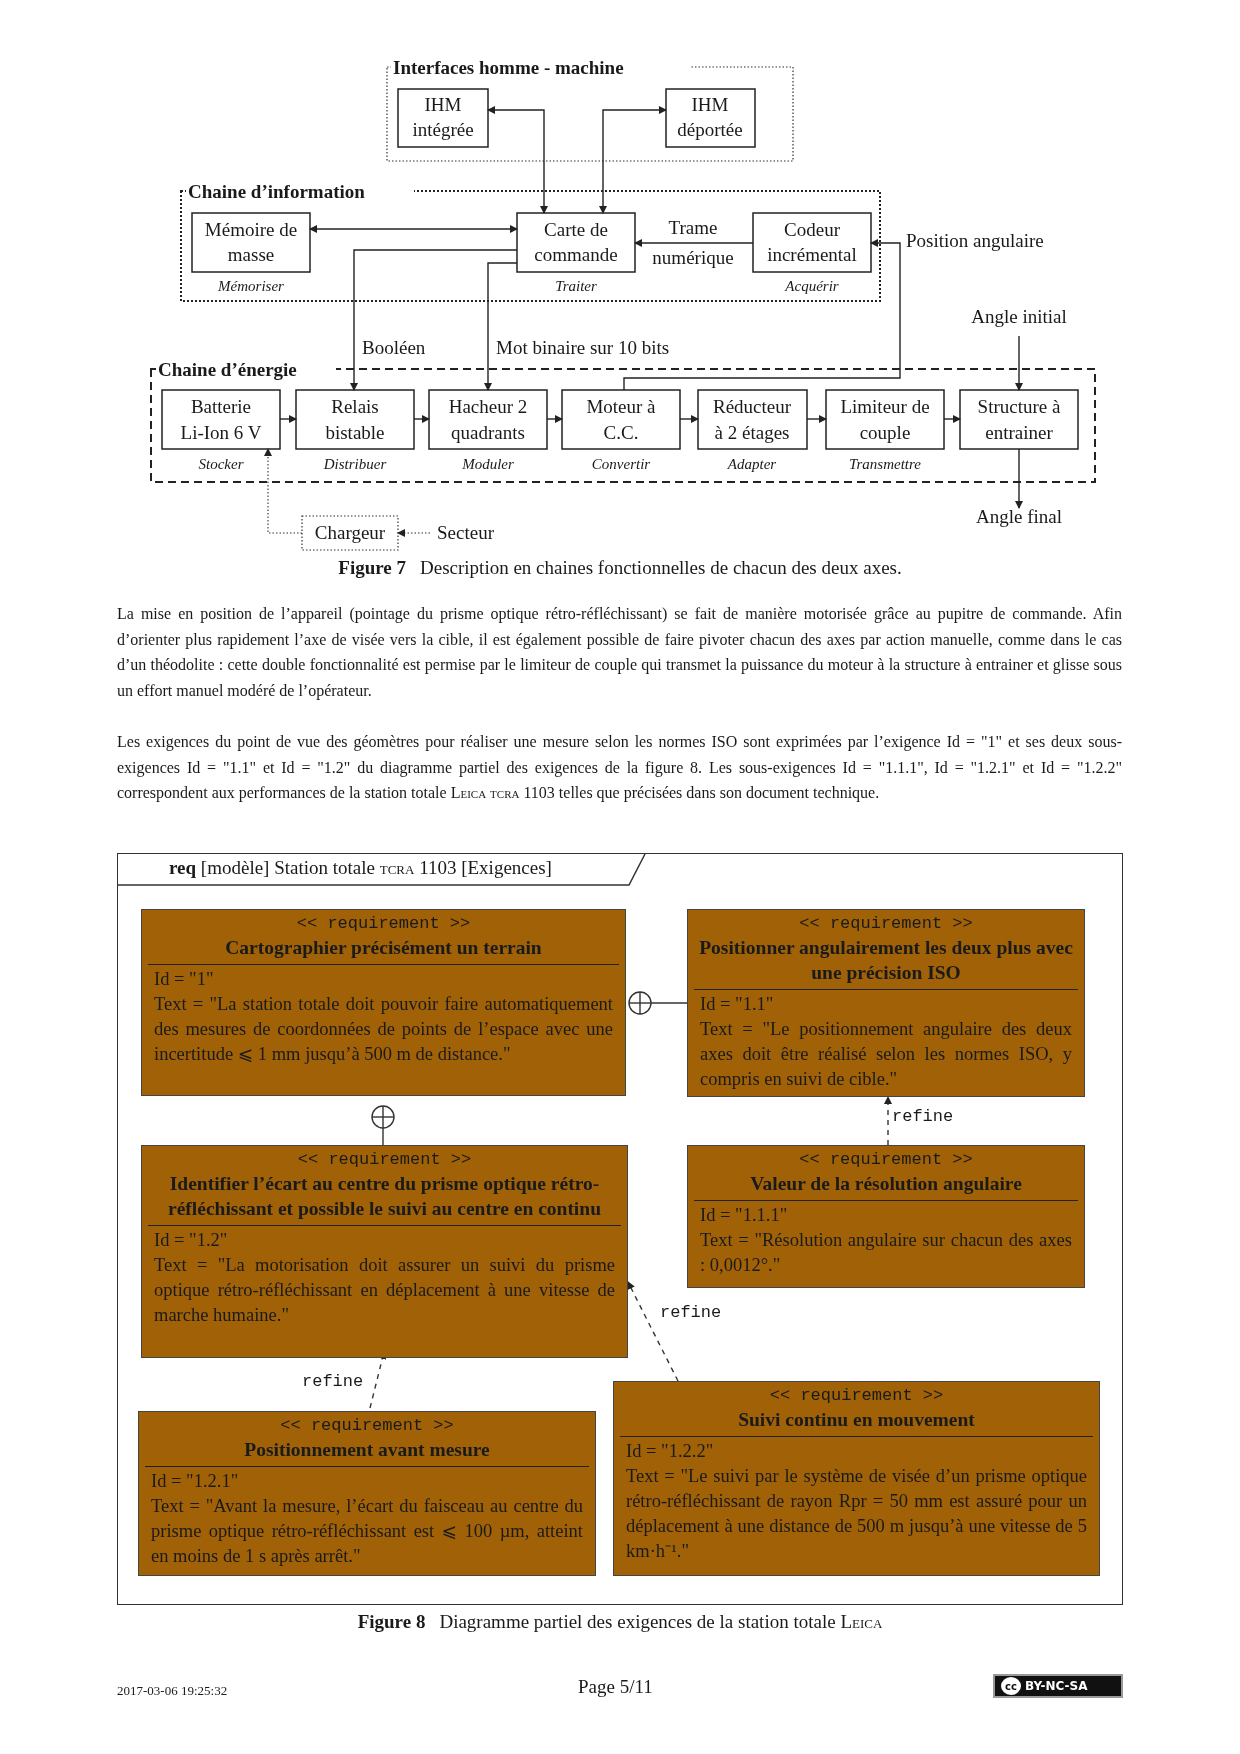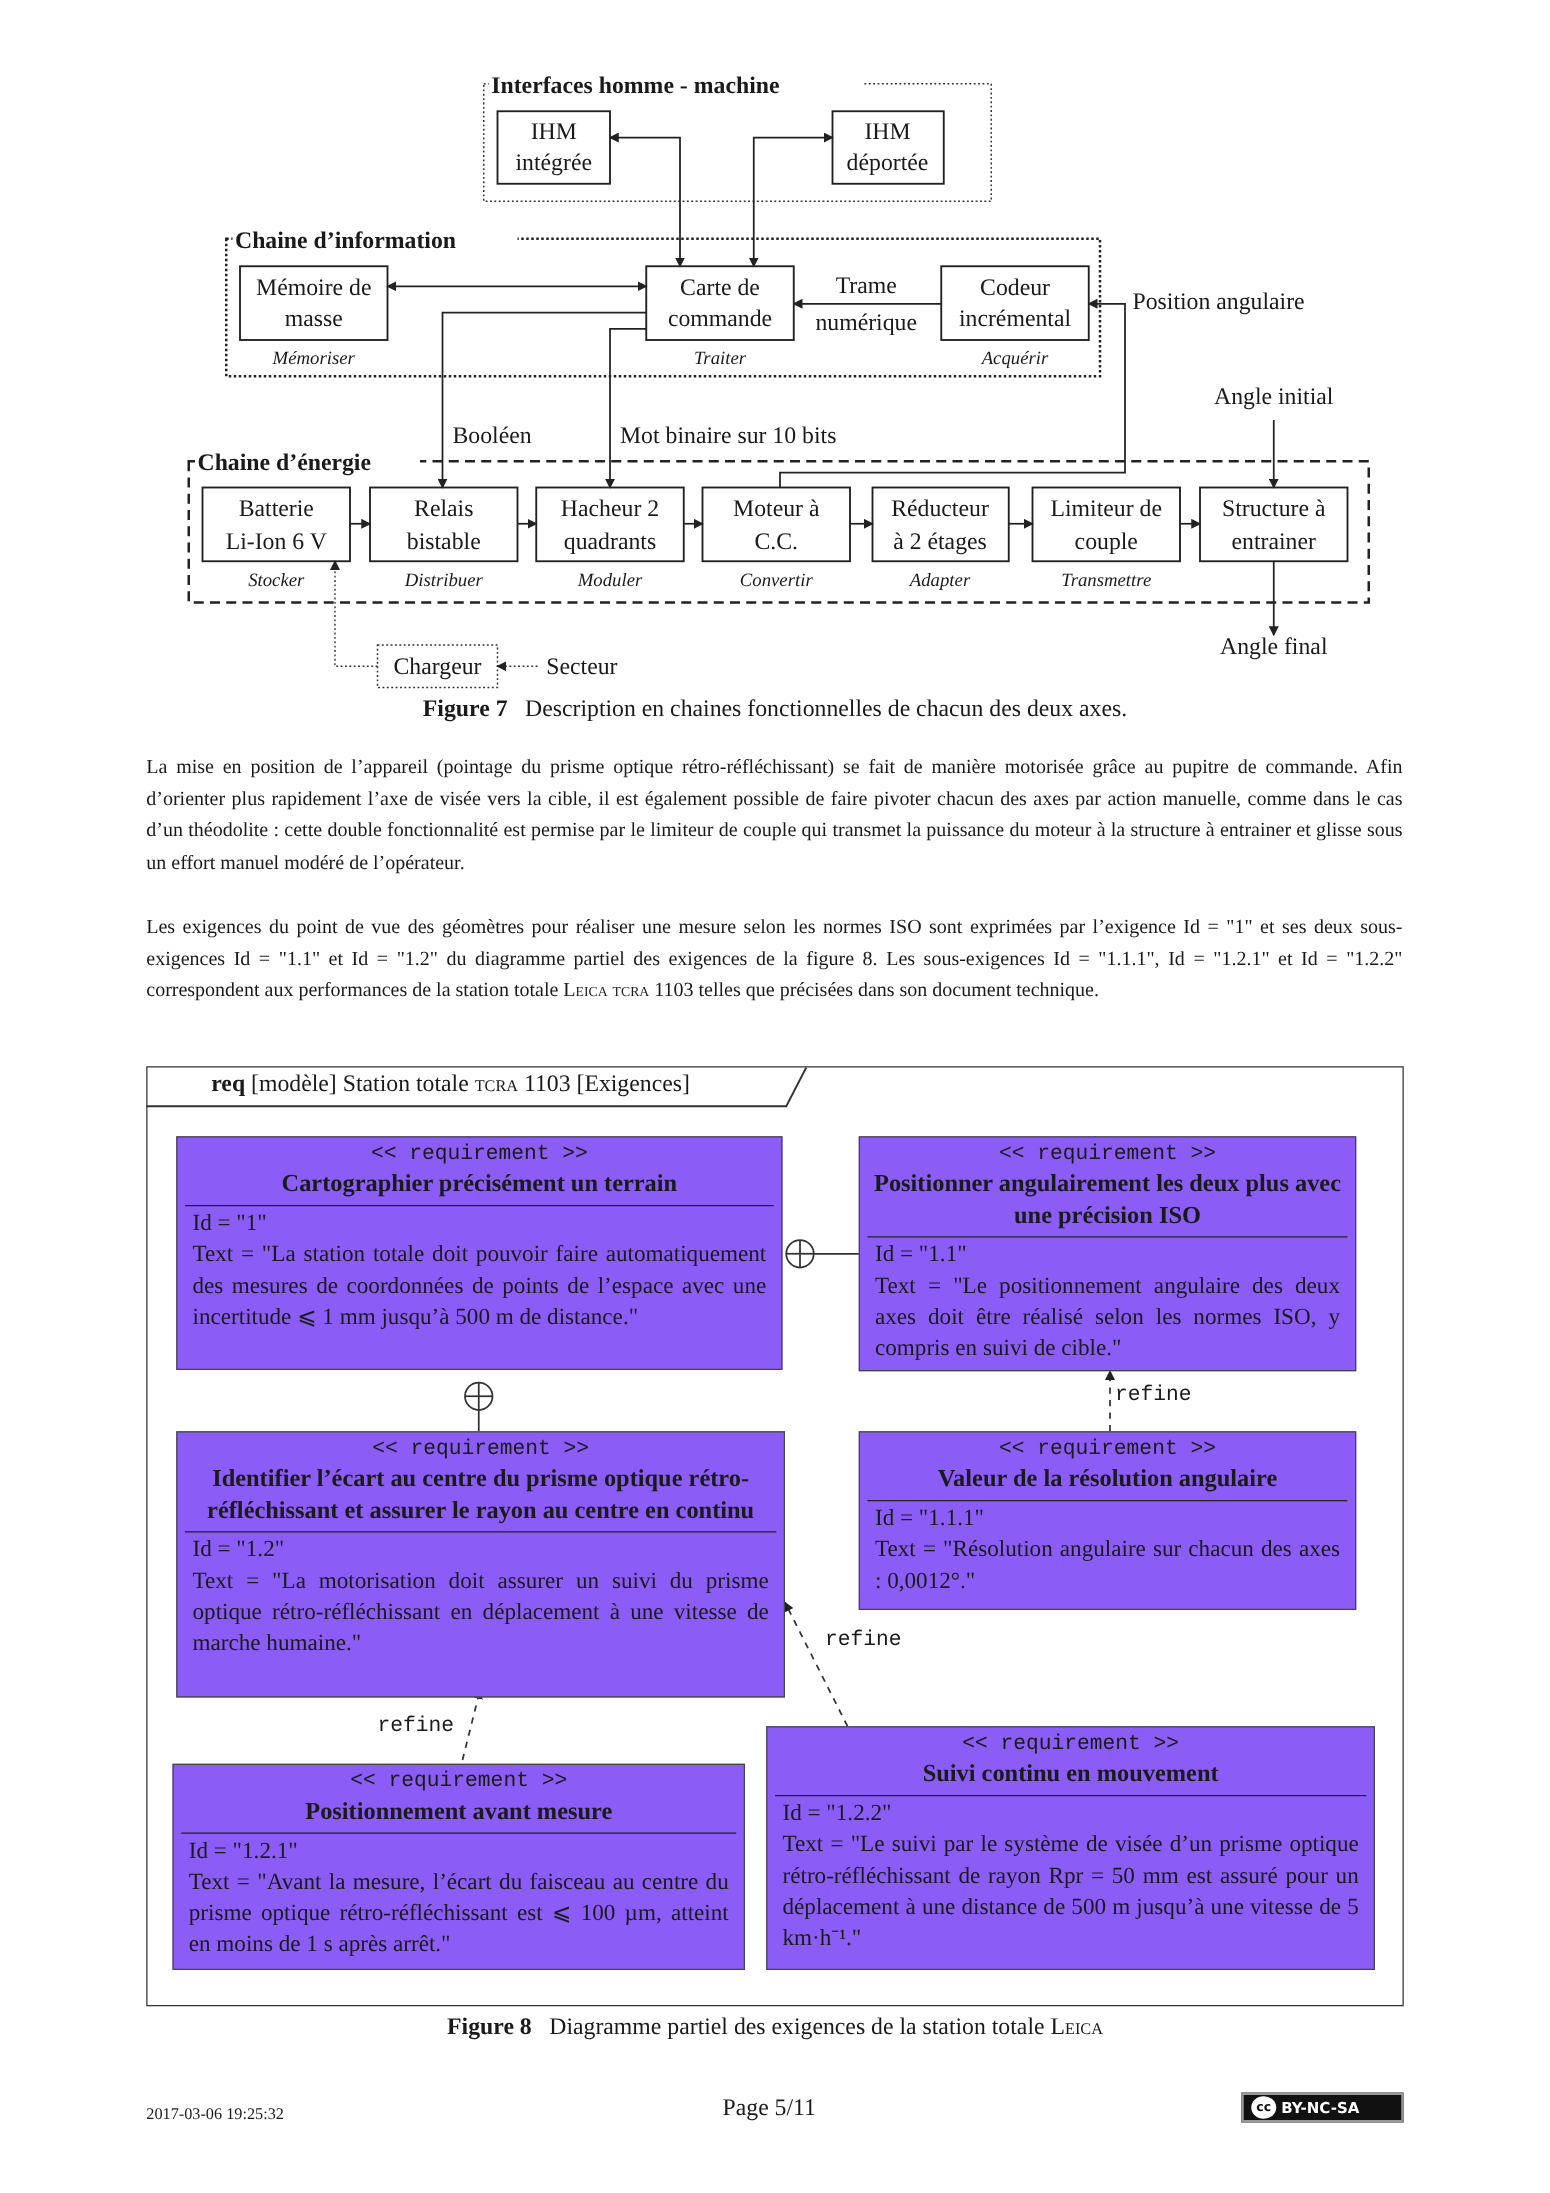--- a/index.html
+++ b/index.html
@@ -12,21 +12,21 @@
   .func { font-size: 15px; font-style: italic; }
   .caption { position: absolute; font-family: "Liberation Serif", serif; font-size: 19px; text-align: center; }
   .caption b { font-weight: bold; margin-right: 14px; }
   .para { position: absolute; left: 117px; width: 1005px; font-family: "Liberation Serif", serif;
           font-size: 16px; line-height: 25.5px; text-align: justify; margin: 0; }
   .sc { font-variant: small-caps; }
   .req-frame { position: absolute; left: 117px; top: 853px; width: 1006px; height: 752px;
                border: 1.5px solid #333; box-sizing: border-box; }
   .req-tab { position: absolute; left: 117px; top: 853px; height: 32px; width: 522px;
              font-family: "Liberation Serif", serif; font-size: 19px; line-height: 30px; padding-left: 8px; box-sizing: border-box; margin-left: 44px; }
-  .req { position: absolute; border: 1.5px solid #444; background: #8b5cf6; box-sizing: border-box;
+  .req { position: absolute; border: 1.5px solid #444; background: #a16207; box-sizing: border-box;
          font-family: "Liberation Serif", serif; }
   .req .stereo { font-family: "Liberation Mono", "DejaVu Sans Mono", monospace; font-size: 17px; text-align: center; line-height: 22px; margin-top: 3px; }
   .req .name { font-weight: bold; font-size: 19.5px; text-align: center; line-height: 25px; padding: 0 8px 4px; }
   .req .sep { border-top: 1.5px solid #222; margin: 0 6px; }
   .req .body { font-size: 18.5px; line-height: 25px; padding: 2px 12px 4px 12px; text-align: justify; }
   .mono { font-family: "Liberation Mono", "DejaVu Sans Mono", monospace; font-size: 17px; position: absolute; }
   .footer-date { position: absolute; left: 117px; top: 1683px; font-family: "Liberation Serif", serif; font-size: 13px; }
   .footer-page { position: absolute; left: 578px; top: 1676px; font-family: Liberation Serif, serif; font-size: 19px; }
   .cc-badge { position: absolute; left: 993px; top: 1674px; width: 130px; height: 24px; background: #111;
               border: 2px solid #999; box-sizing: border-box; display: flex; align-items: center; }
@@ -244,21 +244,21 @@
   <div class="name">Valeur de la résolution angulaire</div>
   <div class="sep"></div>
   <div class="body">
       <div>Id = "1.1.1"</div>
       <div>Text = "Résolution angulaire sur chacun des axes : 0,0012°."</div>
     </div>
 </div>
 
 <div class="req" style="left:141px;top:1145px;width:487px;height:213px;">
   <div class="stereo">&lt;&lt; requirement &gt;&gt;</div>
-  <div class="name">Identifier l’écart au centre du prisme optique rétro-réfléchissant et assurer le rayon au centre en continu</div>
+  <div class="name">Identifier l’écart au centre du prisme optique rétro-réfléchissant et possible le suivi au centre en continu</div>
   <div class="sep"></div>
   <div class="body">
       <div>Id = "1.2"</div>
       <div>Text = "La motorisation doit assurer un suivi du prisme optique rétro-réfléchissant en déplacement à une vitesse de marche humaine."</div>
     </div>
 </div>
 
 <div class="req" style="left:138px;top:1411px;width:458px;height:165px;">
   <div class="stereo">&lt;&lt; requirement &gt;&gt;</div>
   <div class="name">Positionnement avant mesure</div>

